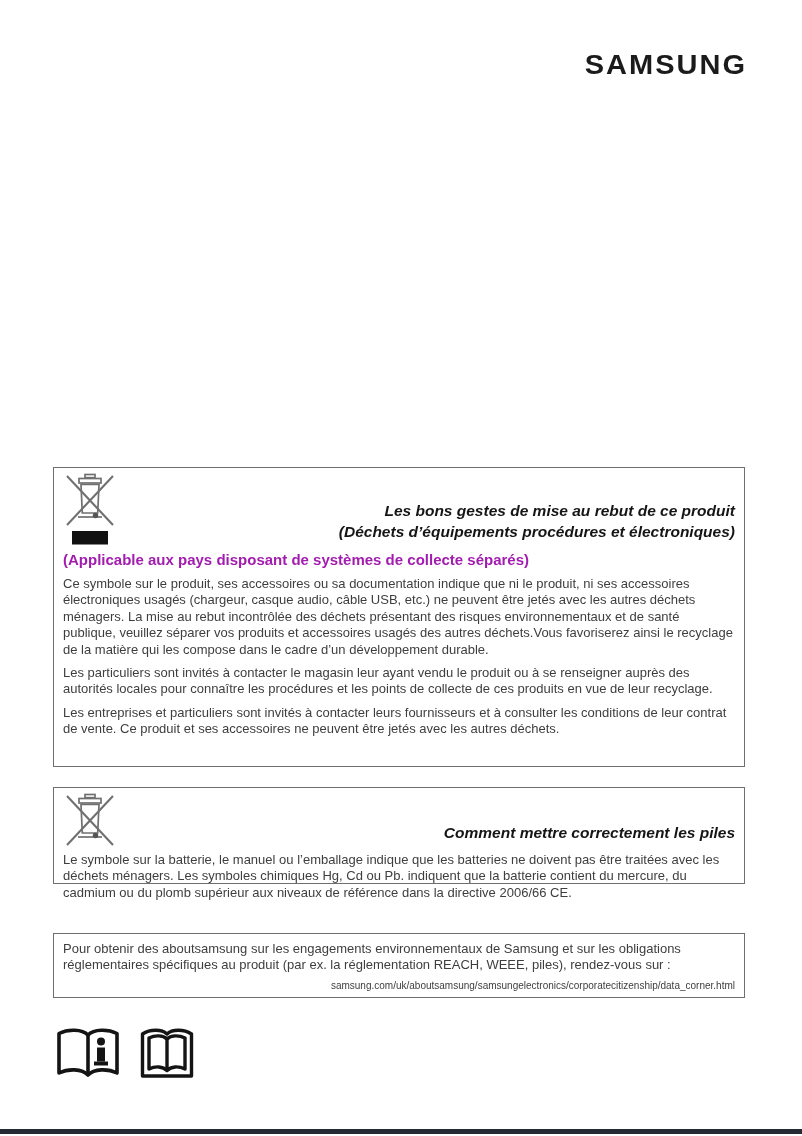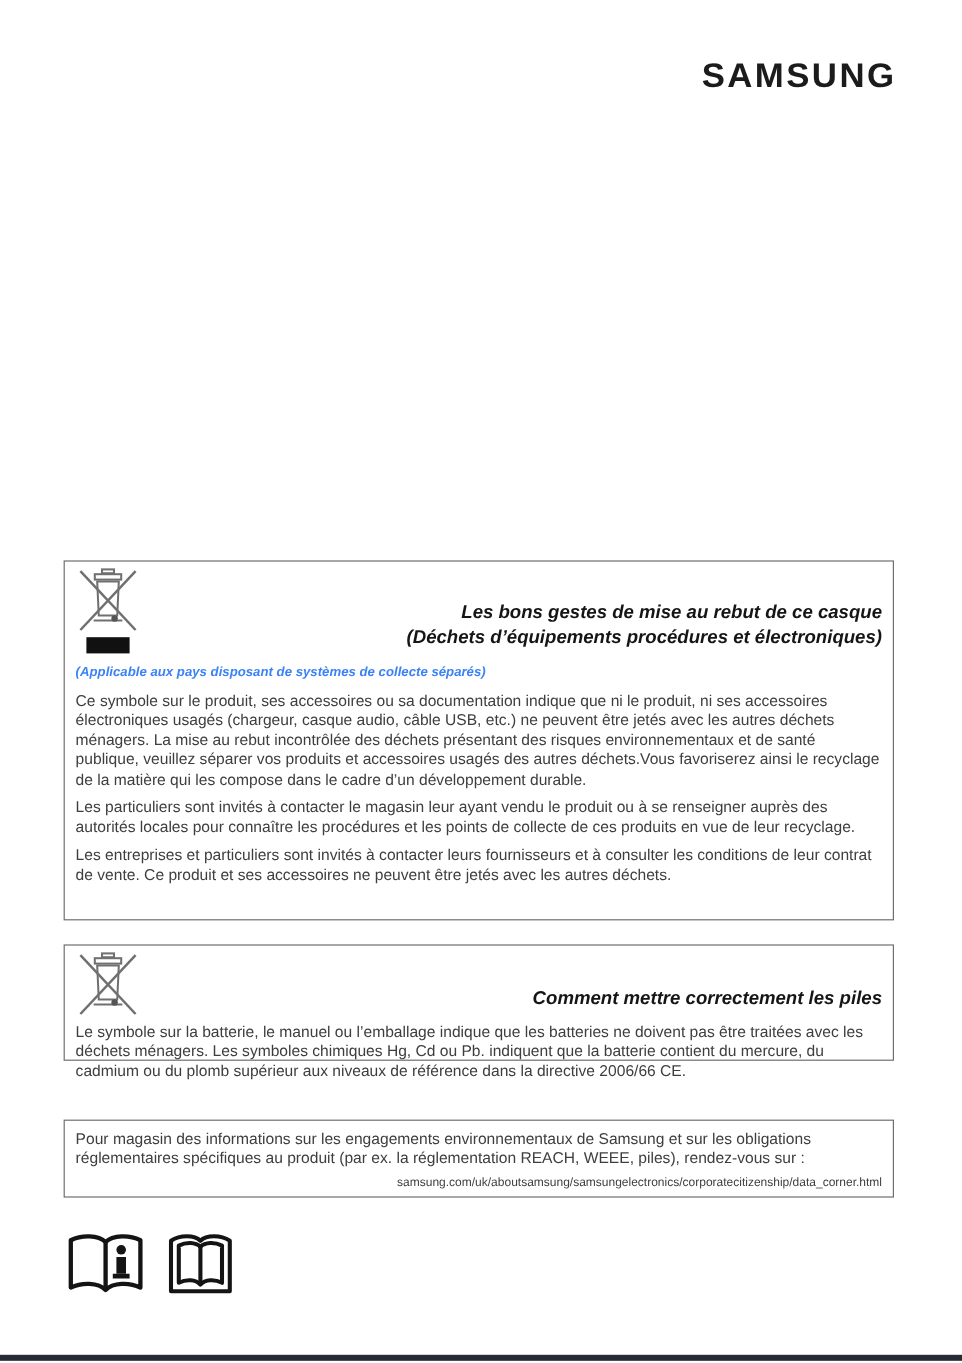--- a/index.html
+++ b/index.html
@@ -40,25 +40,24 @@
     font-style: italic;
     font-weight: bold;
     font-size: 15.5px;
     line-height: 21px;
     color: #151515;
   }
   .panel-title.first { margin-top: 25px; }
   .panel-title.battery { margin-top: 27px; }
   .panel-subtitle {
     text-align: left;
-    font-style: italic;
     font-weight: bold;
-    font-size: 11px;
+    font-size: 15px;
     line-height: 18px;
-    color: #3b82f6;
+    color: #a21caf;
     margin-top: 9px;
   }
   .body-text {
     font-size: 13px;
     line-height: 16.4px;
     color: #3e3e3e;
     margin: 7px 0 0 0;
   }
   #panel-battery .body-text { margin-top: 9px; }
   #panel-info .body-text { margin-top: 0; }
@@ -96,21 +95,21 @@
       <path d="M16,11.5 L34,11.5 L32.7,40 L17.3,40 Z"></path>
       <line x1="13" y1="44" x2="37" y2="44"></line>
     </g>
     <circle cx="30.5" cy="42.5" r="2.7" fill="#555555"></circle>
     <g stroke="#707070" stroke-width="2.1">
       <line x1="2" y1="3" x2="48" y2="52"></line>
       <line x1="48" y1="3" x2="2" y2="52"></line>
     </g>
     <rect x="7" y="58" width="36" height="13.5" fill="#111111"></rect>
   </svg>
-  <div class="panel-title first">Les bons gestes de mise au rebut de ce casque</div>
+  <div class="panel-title first">Les bons gestes de mise au rebut de ce produit</div>
   <div class="panel-title">(Déchets d’équipements procédures et électroniques)</div>
   <div class="panel-subtitle">(Applicable aux pays disposant de systèmes de collecte séparés)</div>
   <p class="body-text">Ce symbole sur le produit, ses accessoires ou sa documentation indique que ni le produit, ni ses accessoires électroniques usagés (chargeur, casque audio, câble USB, etc.) ne peuvent être jetés avec les autres déchets ménagers. La mise au rebut incontrôlée des déchets présentant des risques environnementaux et de santé publique, veuillez séparer vos produits et accessoires usagés des autres déchets.Vous favoriserez ainsi le recyclage de la matière qui les compose dans le cadre d’un développement durable.</p>
   <p class="body-text">Les particuliers sont invités à contacter le magasin leur ayant vendu le produit ou à se renseigner auprès des autorités locales pour connaître les procédures et les points de collecte de ces produits en vue de leur recyclage.</p>
   <p class="body-text">Les entreprises et particuliers sont invités à contacter leurs fournisseurs et à consulter les conditions de leur contrat de vente. Ce produit et ses accessoires ne peuvent être jetés avec les autres déchets.</p>
 </div>
 
 <div class="panel" id="panel-battery">
   <svg class="bin-icon" width="50" height="58" viewBox="0 0 50 58">
     <g stroke="#707070" fill="none" stroke-width="1.7">
@@ -123,21 +122,21 @@
     <g stroke="#707070" stroke-width="2.1">
       <line x1="2" y1="3" x2="48" y2="52"></line>
       <line x1="48" y1="3" x2="2" y2="52"></line>
     </g>
   </svg>
   <div class="panel-title battery">Comment mettre correctement les piles</div>
   <p class="body-text">Le symbole sur la batterie, le manuel ou l’emballage indique que les batteries ne doivent pas être traitées avec les déchets ménagers. Les symboles chimiques Hg, Cd ou Pb. indiquent que la batterie contient du mercure, du cadmium ou du plomb supérieur aux niveaux de référence dans la directive 2006/66 CE.</p>
 </div>
 
 <div class="panel" id="panel-info">
-  <p class="body-text">Pour magasin des informations sur les engagements environnementaux de Samsung et sur les obligations réglementaires spécifiques au produit (par ex. la réglementation REACH, WEEE, piles), rendez-vous sur :</p>
+  <p class="body-text">Pour obtenir des aboutsamsung sur les engagements environnementaux de Samsung et sur les obligations réglementaires spécifiques au produit (par ex. la réglementation REACH, WEEE, piles), rendez-vous sur :</p>
   <div class="url-line">samsung.com/uk/aboutsamsung/samsungelectronics/corporatecitizenship/data_corner.html</div>
 </div>
 
 <div class="bottom-icons">
   <svg width="72" height="56" viewBox="0 0 72 56">
     <g stroke="#141414" fill="none" stroke-width="3.6" stroke-linejoin="round">
       <path d="M36,9 C30,3 16,3 7,7.5 L7,47 C16,42.5 30,42.5 36,49 C42,42.5 56,42.5 65,47 L65,7.5 C56,3 42,3 36,9 Z"></path>
       <line x1="36" y1="9" x2="36" y2="49"></line>
     </g>
     <g fill="#141414">

